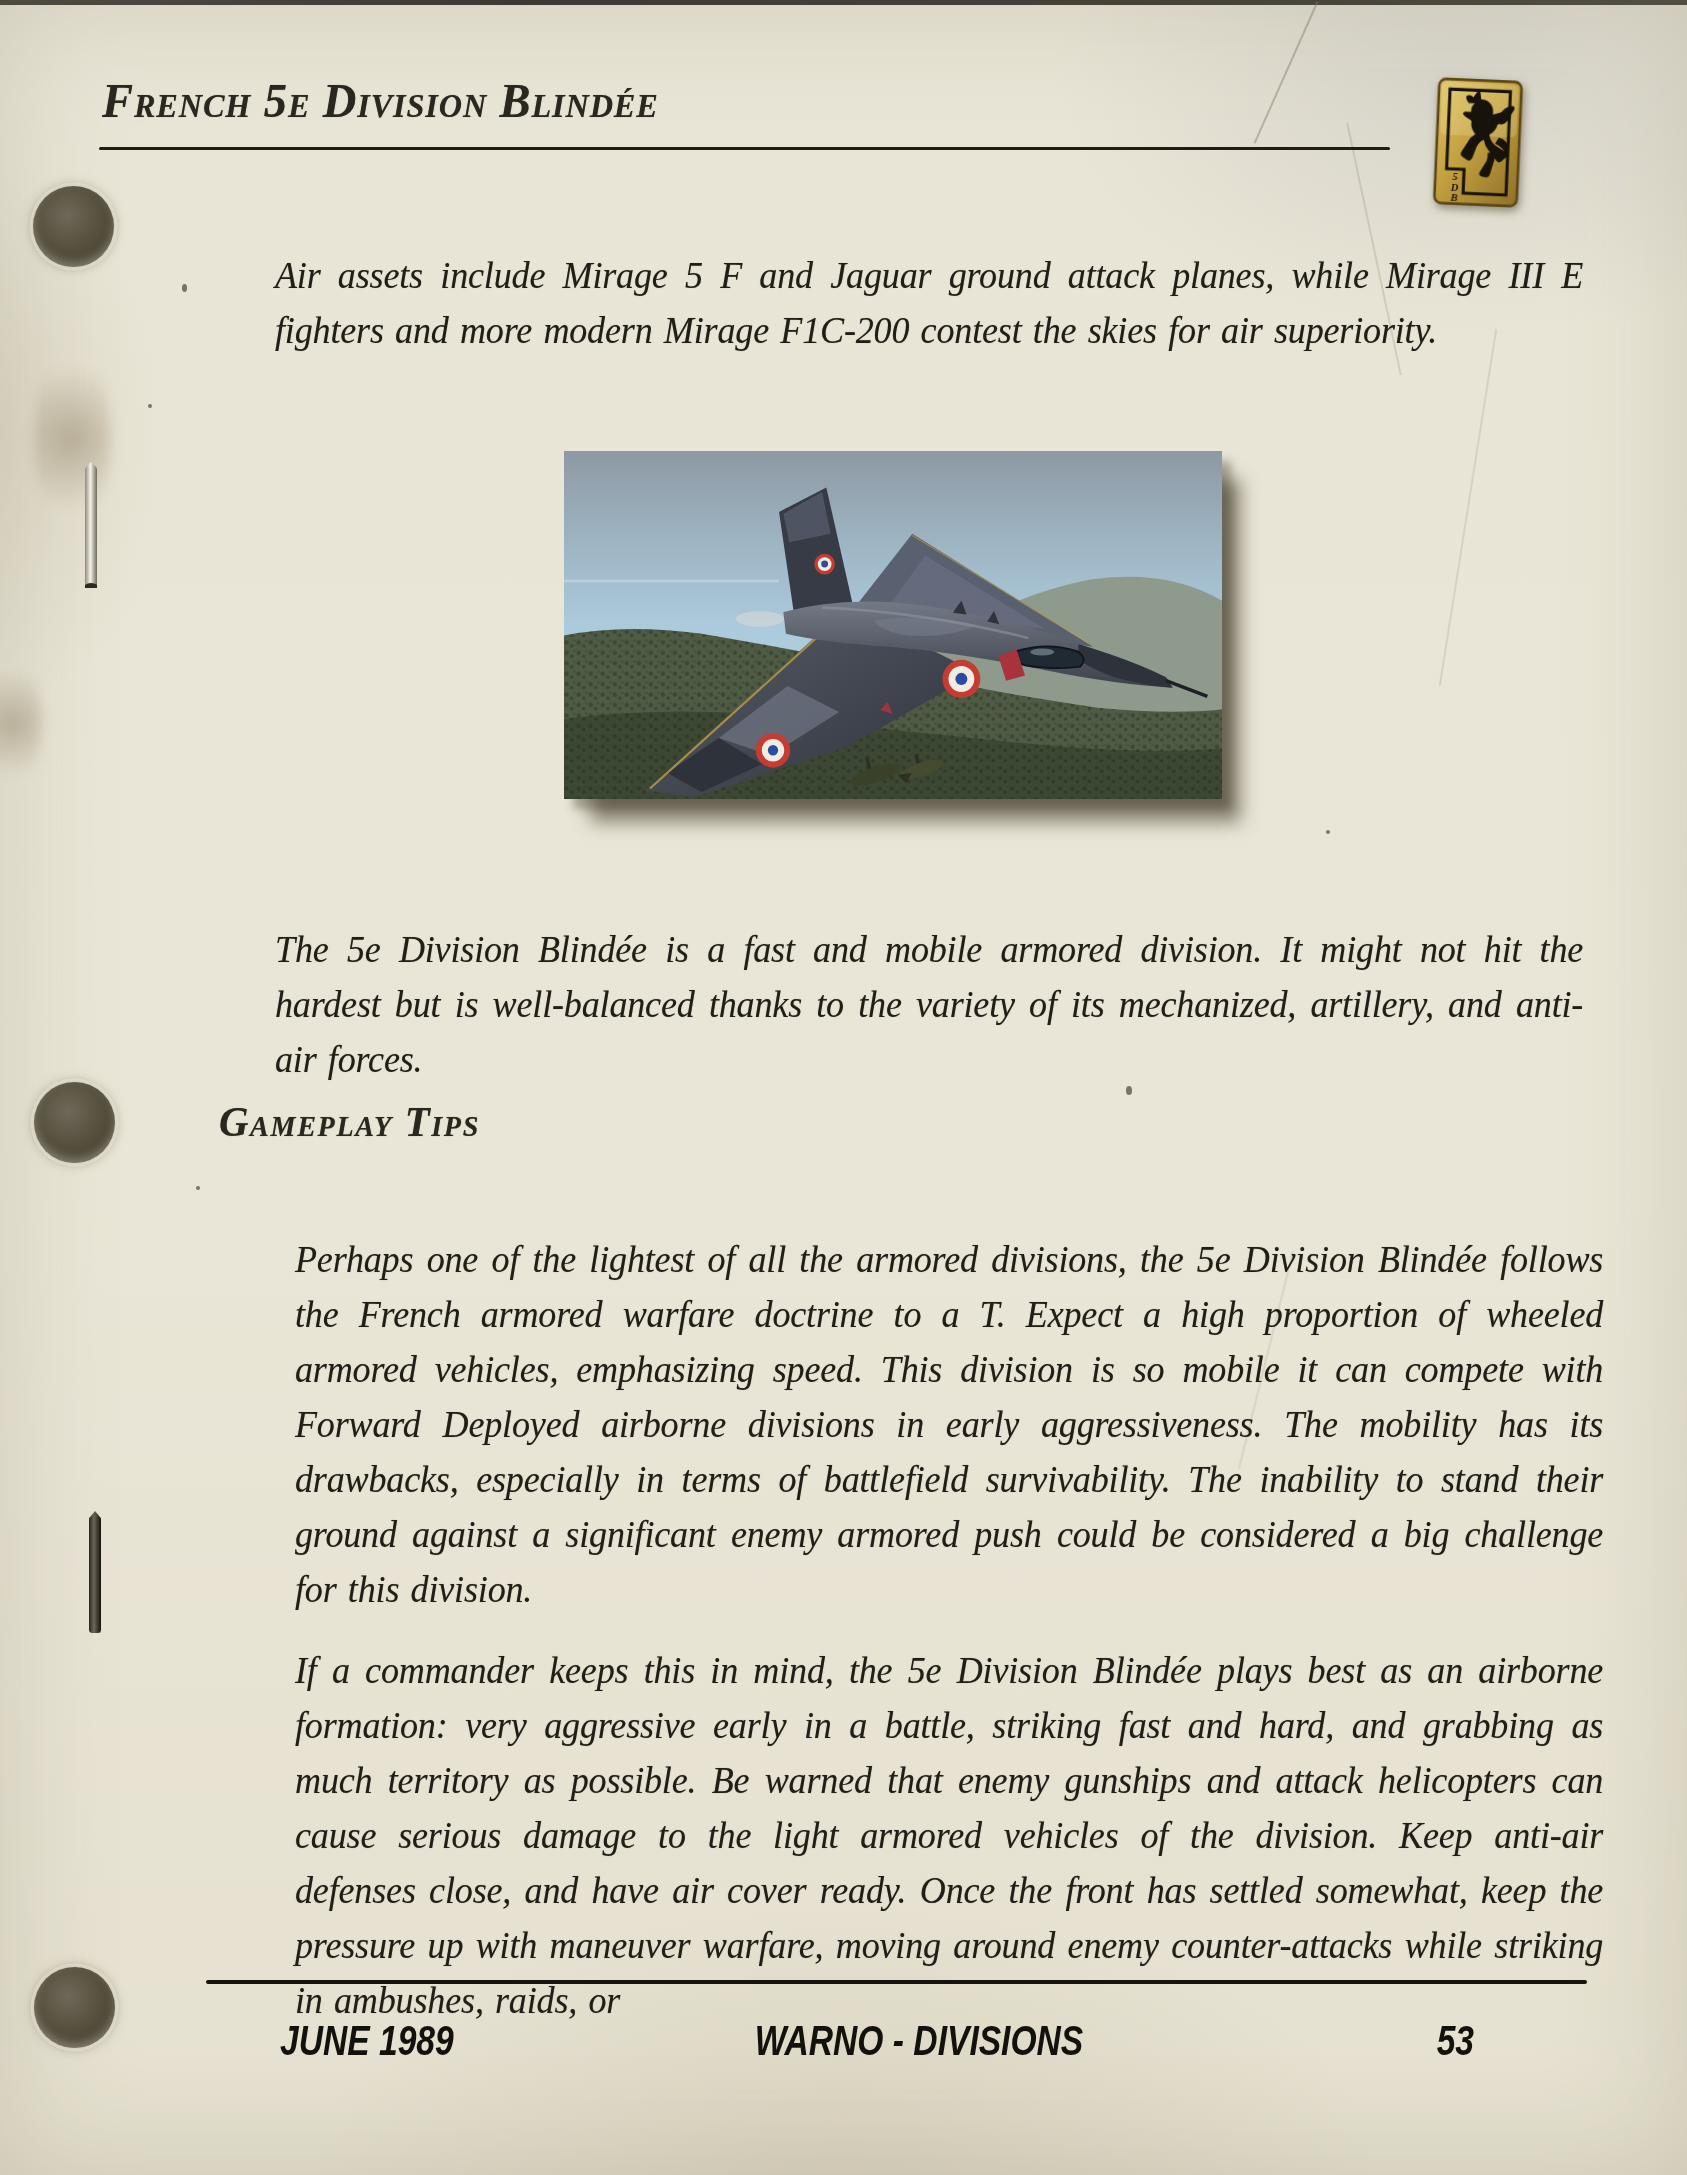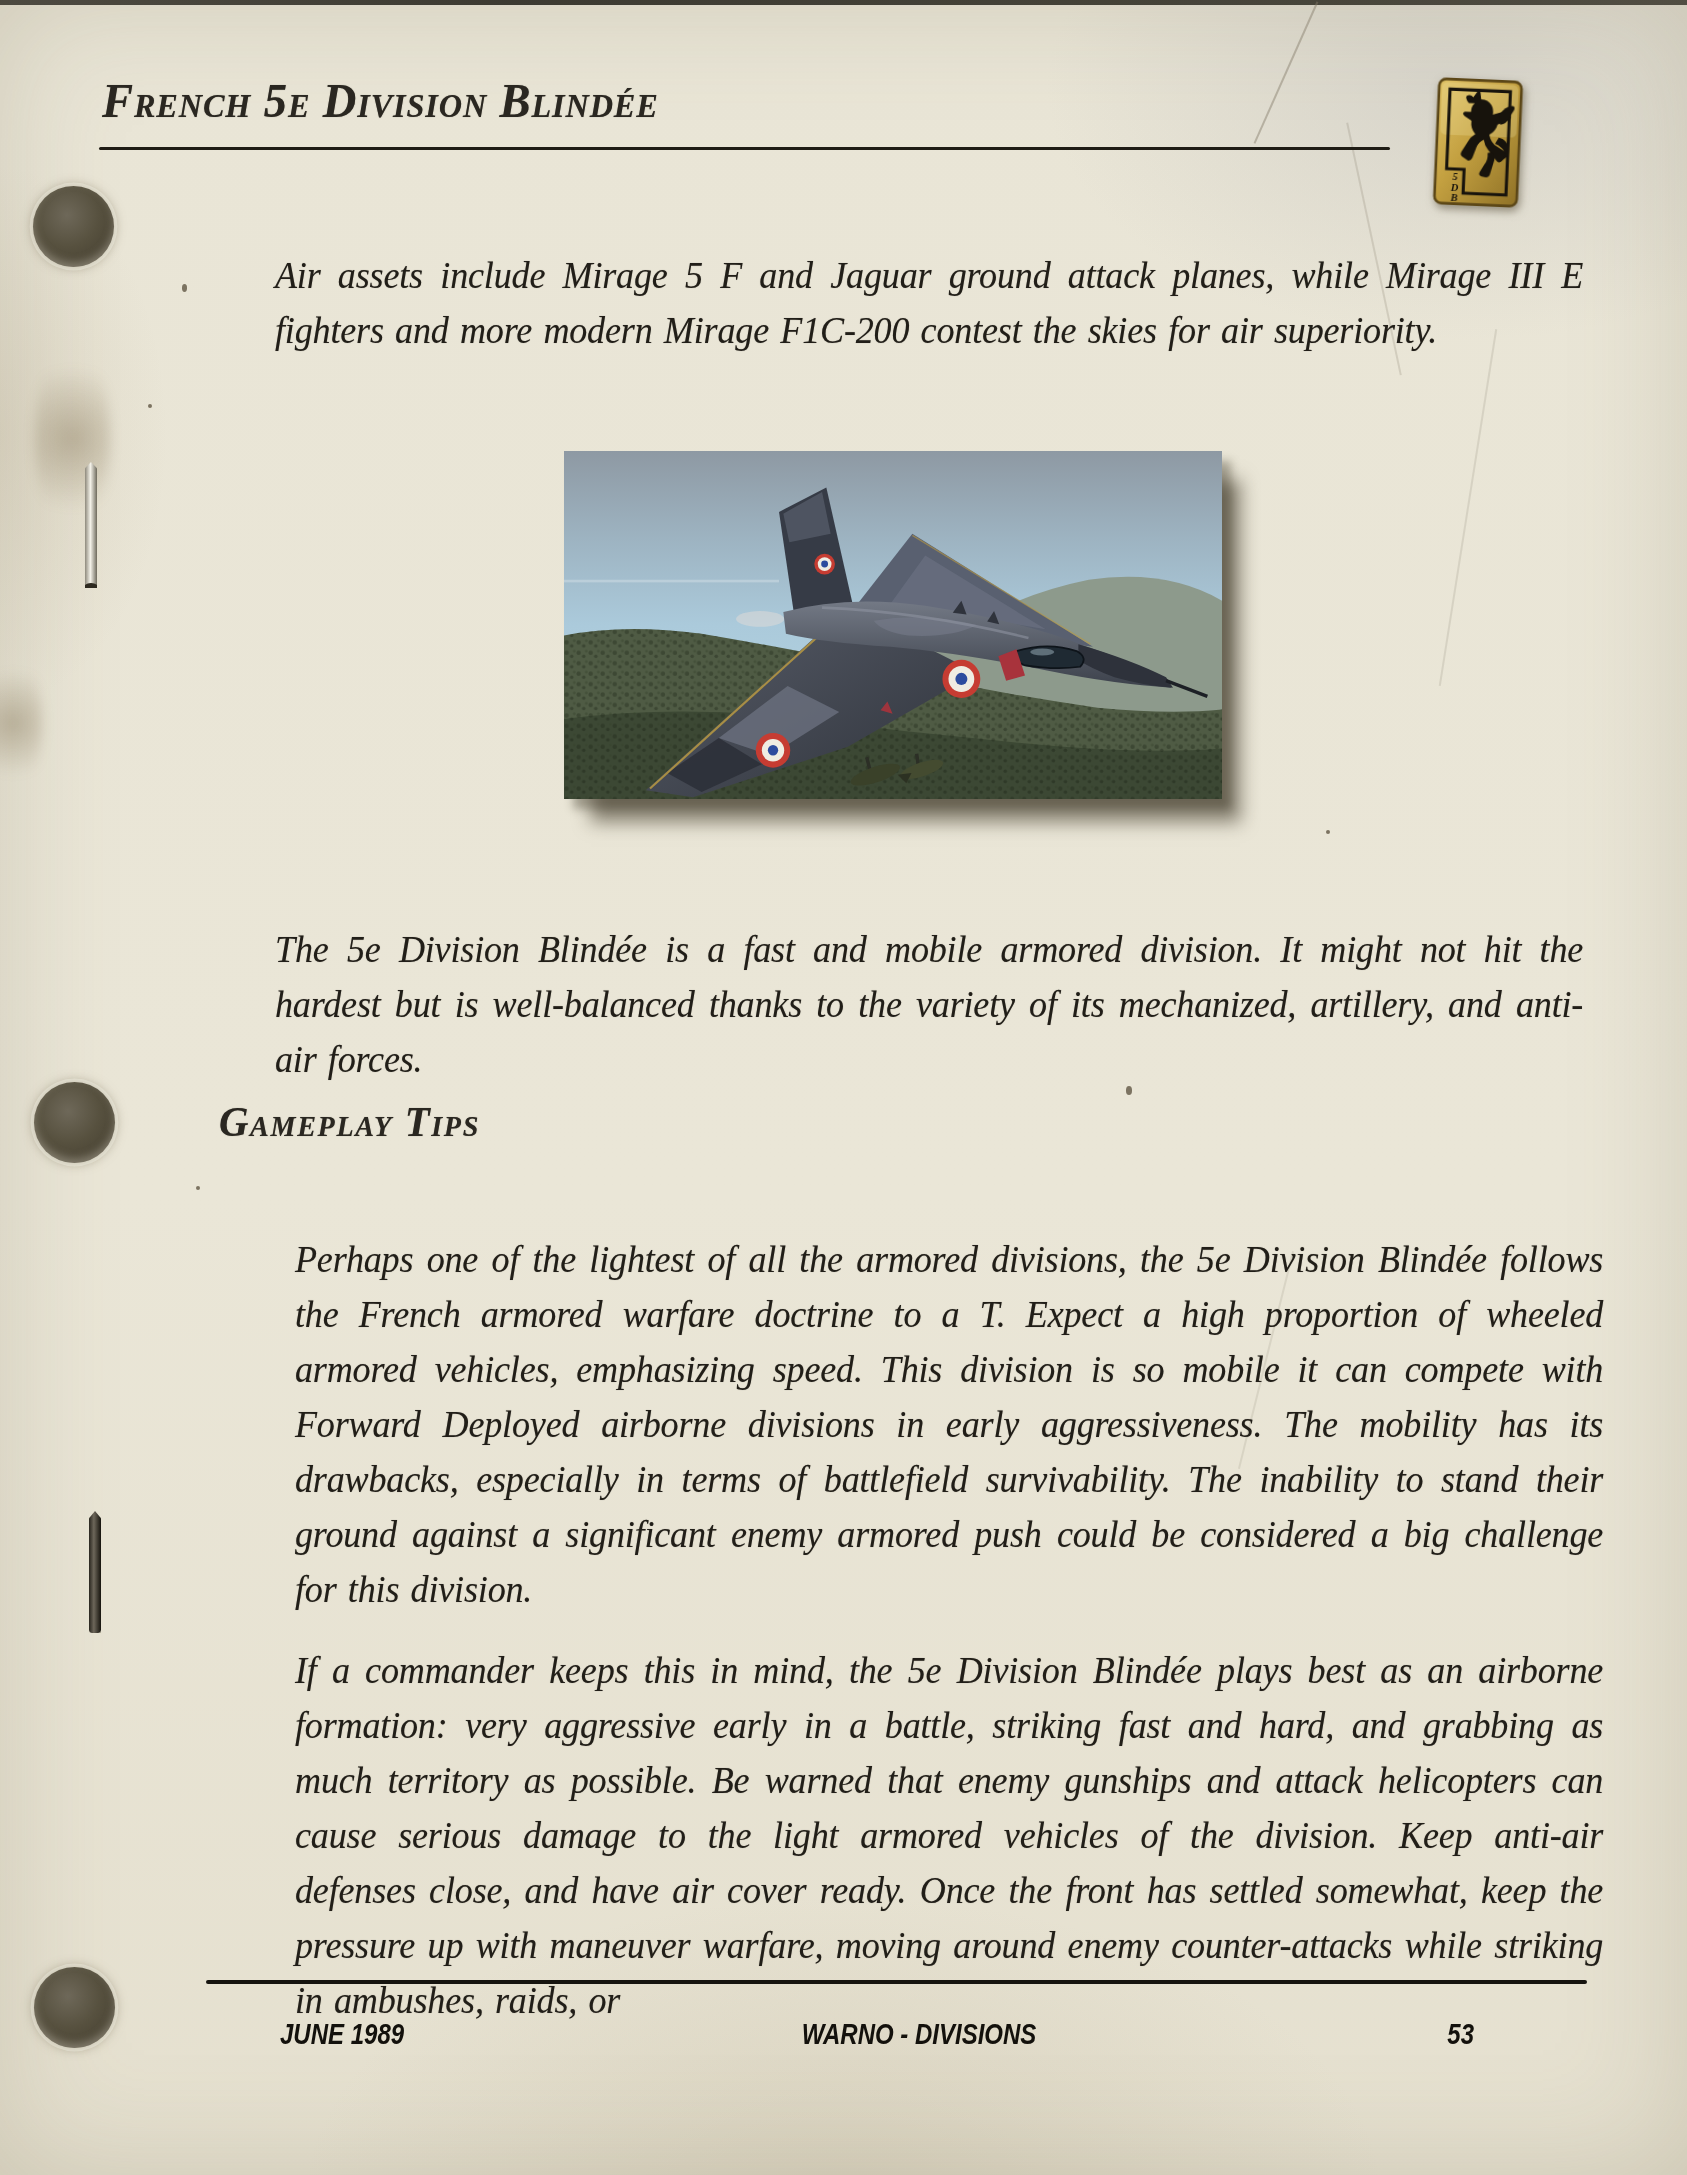--- a/index.html
+++ b/index.html
@@ -85,21 +85,21 @@
   .photo{
     position:absolute;left:564px;top:451px;width:658px;height:348px;margin:0;
     box-shadow:22.4px 26px 17px -3.4px rgba(52,46,30,.55), 8.6px 10.3px 8.6px rgba(52,46,30,.35);
     background:#9db3c1;
   }
   .photo svg{display:block;}
 
   
   .footer-rule{position:absolute;left:206px;top:1980px;width:1381px;height:4.3px;background:#16140f;border-radius:2.6px;}
   .footer-text{position:absolute;top:2017px;left:0;width:100%;height:43px;
-    font-family:"Liberation Sans",sans-serif;font-weight:bold;font-size:30px;color:#13110c;}
+    font-family:"Liberation Sans",sans-serif;font-weight:bold;font-size:42px;color:#13110c;}
   .ft{position:absolute;display:inline-block;transform:scaleX(.8);white-space:nowrap;}
   .ft.left{left:280px;transform-origin:left center;}
   .ft.center{left:919px;transform:translateX(-50%) scaleX(.8);}
   .ft.right{left:1474px;transform-origin:right center;translate:-100% 0;}
 </style>
 </head>
 <body>
 
 <div class="page">
 

